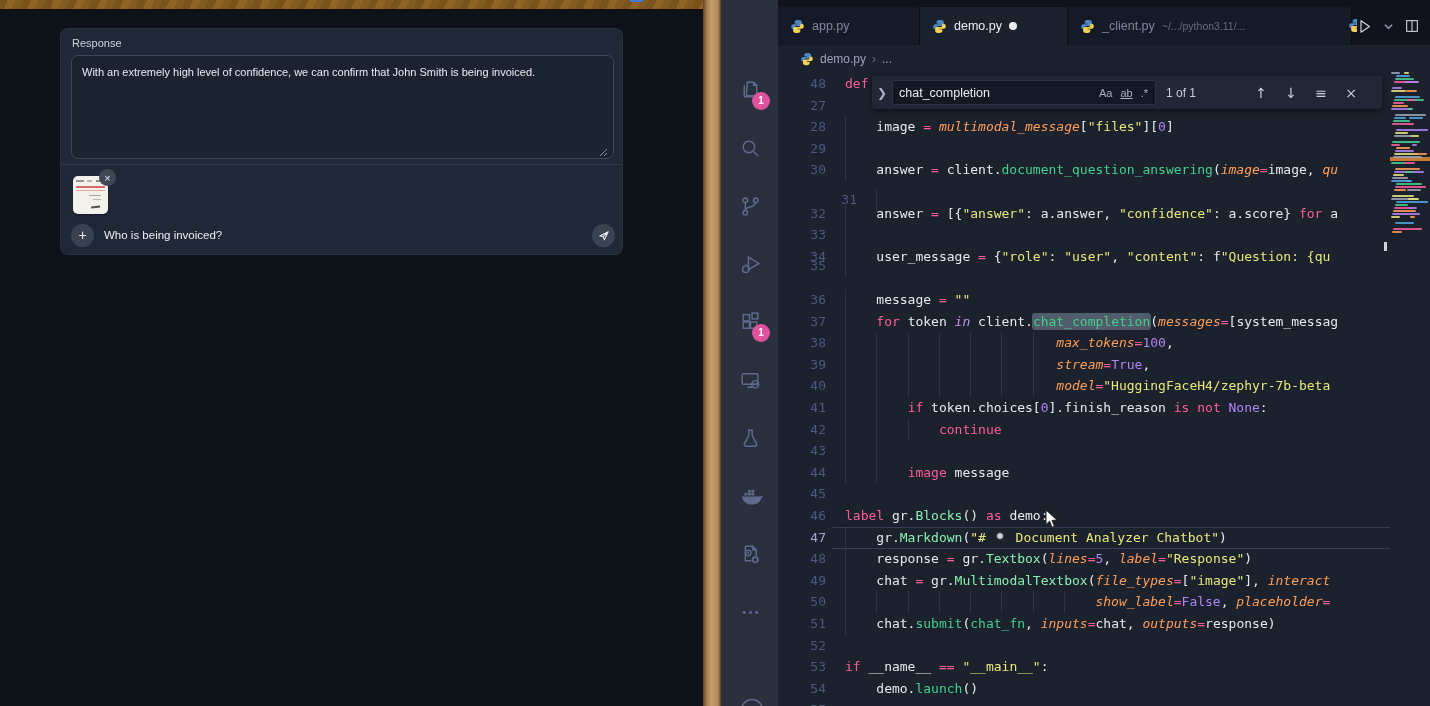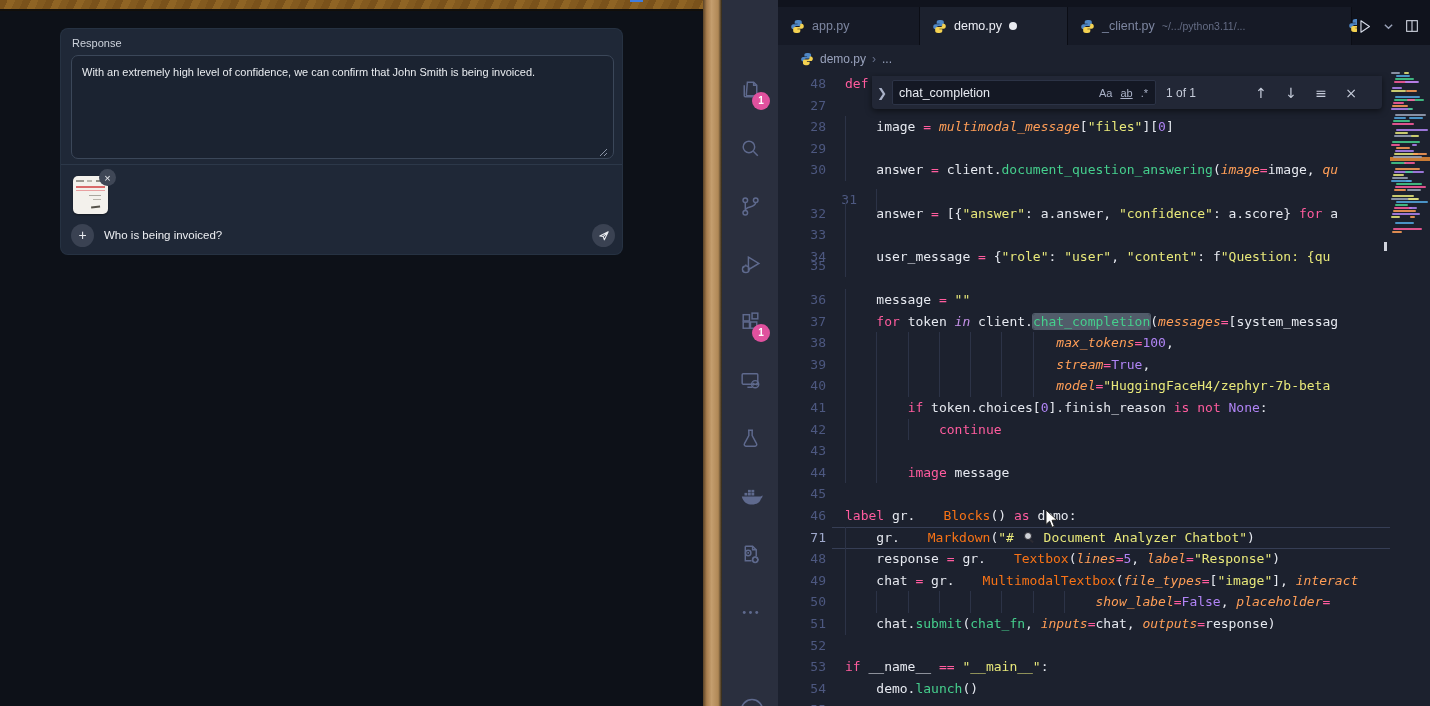--- a/index.html
+++ b/index.html
@@ -78,21 +78,21 @@
   .curline { position:absolute; left:54px; right:40px; height:22px; border-top:1px solid #363e55; border-bottom:1px solid #363e55; }
   .line { position:absolute; left:0; width:652px; height:21.6px; line-height:21.6px; white-space:pre; }
   .ln { position:absolute; left:0; width:48px; text-align:right; color:#4d5880; }
   .ln.active { color:#9fa9cc; }
   .lc { position:absolute; left:67px; white-space:pre; color:#e6e9f0; }
   .guide { position:absolute; width:1px; height:21.6px; background:#2c3347; }
 
   .kw  { color:#ff5c9e; }
   .kw2 { color:#c792ea; font-style:italic; }
   .fn  { color:#45cf8d; }
-  .cls { color:#f97316;margin-left:28px; }
+  .cls { color:#86efac; }
   .str { color:#e8e87a; }
   .num { color:#b084f5; }
   .prm { color:#ff9e57; font-style:italic; }
   .fg  { color:#e6e9f0; }
   .match { background:#515c6a; border-radius:2px; box-shadow:0 0 0 1px #515c6a; }
   .mag { display:inline-block; width:10px; height:10px; position:relative; margin:0 2px; }
   .mag:before { content:""; position:absolute; left:0; top:0; width:6px; height:6px; border:1.6px solid #2b2b33; border-radius:50%; background:#cfd2d8; }
   .mag:after { content:""; position:absolute; left:7px; top:7px; width:4px; height:1.8px; background:#2b2b33; transform:rotate(45deg); transform-origin:0 0; }
 
   
@@ -325,21 +325,21 @@
             <div class="line" style="top: 238.6px;"><span class="guide" style="left: 67px;"></span><span class="ln">37</span><span class="lc"><span class="kw">    for </span><span class="fg">token </span><span class="kw2">in </span><span class="fg">client.</span><span class="fn match">chat_completion</span><span class="fg">(</span><span class="prm">messages</span><span class="kw">=</span><span class="fg">[system_messag</span></span></div>
             <div class="line" style="top: 260.2px;"><span class="guide" style="left: 67px;"></span><span class="guide" style="left: 98.296px;"></span><span class="guide" style="left: 129.592px;"></span><span class="guide" style="left: 160.888px;"></span><span class="guide" style="left: 192.184px;"></span><span class="guide" style="left: 223.48px;"></span><span class="guide" style="left: 254.776px;"></span><span class="ln">38</span><span class="lc"><span class="fg">                           </span><span class="prm">max_tokens</span><span class="kw">=</span><span class="num">100</span><span class="fg">,</span></span></div>
             <div class="line" style="top: 281.8px;"><span class="guide" style="left: 67px;"></span><span class="guide" style="left: 98.296px;"></span><span class="guide" style="left: 129.592px;"></span><span class="guide" style="left: 160.888px;"></span><span class="guide" style="left: 192.184px;"></span><span class="guide" style="left: 223.48px;"></span><span class="guide" style="left: 254.776px;"></span><span class="ln">39</span><span class="lc"><span class="fg">                           </span><span class="prm">stream</span><span class="kw">=</span><span class="num">True</span><span class="fg">,</span></span></div>
             <div class="line" style="top: 303.4px;"><span class="guide" style="left: 67px;"></span><span class="guide" style="left: 98.296px;"></span><span class="guide" style="left: 129.592px;"></span><span class="guide" style="left: 160.888px;"></span><span class="guide" style="left: 192.184px;"></span><span class="guide" style="left: 223.48px;"></span><span class="guide" style="left: 254.776px;"></span><span class="ln">40</span><span class="lc"><span class="fg">                           </span><span class="prm">model</span><span class="kw">=</span><span class="str">"HuggingFaceH4/zephyr-7b-beta</span></span></div>
             <div class="line" style="top: 325px;"><span class="guide" style="left: 67px;"></span><span class="guide" style="left: 98.296px;"></span><span class="ln">41</span><span class="lc"><span class="fg">        </span><span class="kw">if </span><span class="fg">token.choices[</span><span class="num">0</span><span class="fg">].finish_reason </span><span class="kw">is </span><span class="kw">not </span><span class="num">None</span><span class="fg">:</span></span></div>
             <div class="line" style="top: 346.6px;"><span class="guide" style="left: 67px;"></span><span class="guide" style="left: 98.296px;"></span><span class="guide" style="left: 129.592px;"></span><span class="ln">42</span><span class="lc"><span class="fg">            </span><span class="kw">continue</span></span></div>
             <div class="line" style="top: 368.2px;"><span class="guide" style="left: 67px;"></span><span class="guide" style="left: 98.296px;"></span><span class="ln">43</span></div>
             <div class="line" style="top: 389.8px;"><span class="guide" style="left: 67px;"></span><span class="guide" style="left: 98.296px;"></span><span class="ln">44</span><span class="lc"><span class="fg">        </span><span class="kw">image </span><span class="fg">message</span></span></div>
             <div class="line" style="top: 411.4px;"><span class="ln">45</span><span class="lc"></span></div>
             <div class="line" style="top: 433px;"><span class="ln">46</span><span class="lc"><span class="kw">label </span><span class="fg">gr.</span><span class="cls">Blocks</span><span class="fg">() </span><span class="kw">as </span><span class="fg">demo:</span></span></div>
-            <div class="line" style="top: 454.6px;"><span class="guide" style="left: 67px;"></span><span class="ln active">71</span><span class="lc"><span class="fg">    gr.</span><span class="cls">Markdown</span><span class="fg">(</span><span class="str">"# <span class="mag"></span> Document Analyzer Chatbot"</span><span class="fg">)</span></span></div>
+            <div class="line" style="top: 454.6px;"><span class="guide" style="left: 67px;"></span><span class="ln active">47</span><span class="lc"><span class="fg">    gr.</span><span class="cls">Markdown</span><span class="fg">(</span><span class="str">"# <span class="mag"></span> Document Analyzer Chatbot"</span><span class="fg">)</span></span></div>
             <div class="line" style="top: 476.2px;"><span class="guide" style="left: 67px;"></span><span class="ln">48</span><span class="lc"><span class="fg">    response </span><span class="kw">=</span><span class="fg"> gr.</span><span class="cls">Textbox</span><span class="fg">(</span><span class="prm">lines</span><span class="kw">=</span><span class="num">5</span><span class="fg">, </span><span class="prm">label</span><span class="kw">=</span><span class="str">"Response"</span><span class="fg">)</span></span></div>
             <div class="line" style="top: 497.8px;"><span class="guide" style="left: 67px;"></span><span class="ln">49</span><span class="lc"><span class="fg">    chat </span><span class="kw">=</span><span class="fg"> gr.</span><span class="cls">MultimodalTextbox</span><span class="fg">(</span><span class="prm">file_types</span><span class="kw">=</span><span class="fg">[</span><span class="str">"image"</span><span class="fg">], </span><span class="prm">interact</span></span></div>
             <div class="line" style="top: 519.4px;"><span class="guide" style="left: 67px;"></span><span class="guide" style="left: 98.296px;"></span><span class="guide" style="left: 129.592px;"></span><span class="guide" style="left: 160.888px;"></span><span class="guide" style="left: 192.184px;"></span><span class="guide" style="left: 223.48px;"></span><span class="guide" style="left: 254.776px;"></span><span class="guide" style="left: 286.072px;"></span><span class="ln">50</span><span class="lc"><span class="fg">                                </span><span class="prm">show_label</span><span class="kw">=</span><span class="num">False</span><span class="fg">, </span><span class="prm">placeholder</span><span class="kw">=</span></span></div>
             <div class="line" style="top: 541px;"><span class="guide" style="left: 67px;"></span><span class="ln">51</span><span class="lc"><span class="fg">    chat.</span><span class="fn">submit</span><span class="fg">(</span><span class="fn">chat_fn</span><span class="fg">, </span><span class="prm">inputs</span><span class="kw">=</span><span class="fg">chat, </span><span class="prm">outputs</span><span class="kw">=</span><span class="fg">response)</span></span></div>
             <div class="line" style="top: 562.6px;"><span class="ln">52</span><span class="lc"></span></div>
             <div class="line" style="top: 584.2px;"><span class="ln">53</span><span class="lc"><span class="kw">if </span><span class="fg">__name__ </span><span class="kw">==</span><span class="fg"> </span><span class="str">"__main__"</span><span class="fg">:</span></span></div>
             <div class="line" style="top: 605.8px;"><span class="ln">54</span><span class="lc"><span class="fg">    demo.</span><span class="fn">launch</span><span class="fg">()</span></span></div>
             <div class="line" style="top: 627.4px;"><span class="ln">55</span><span class="lc"></span></div>
           </div>
 

